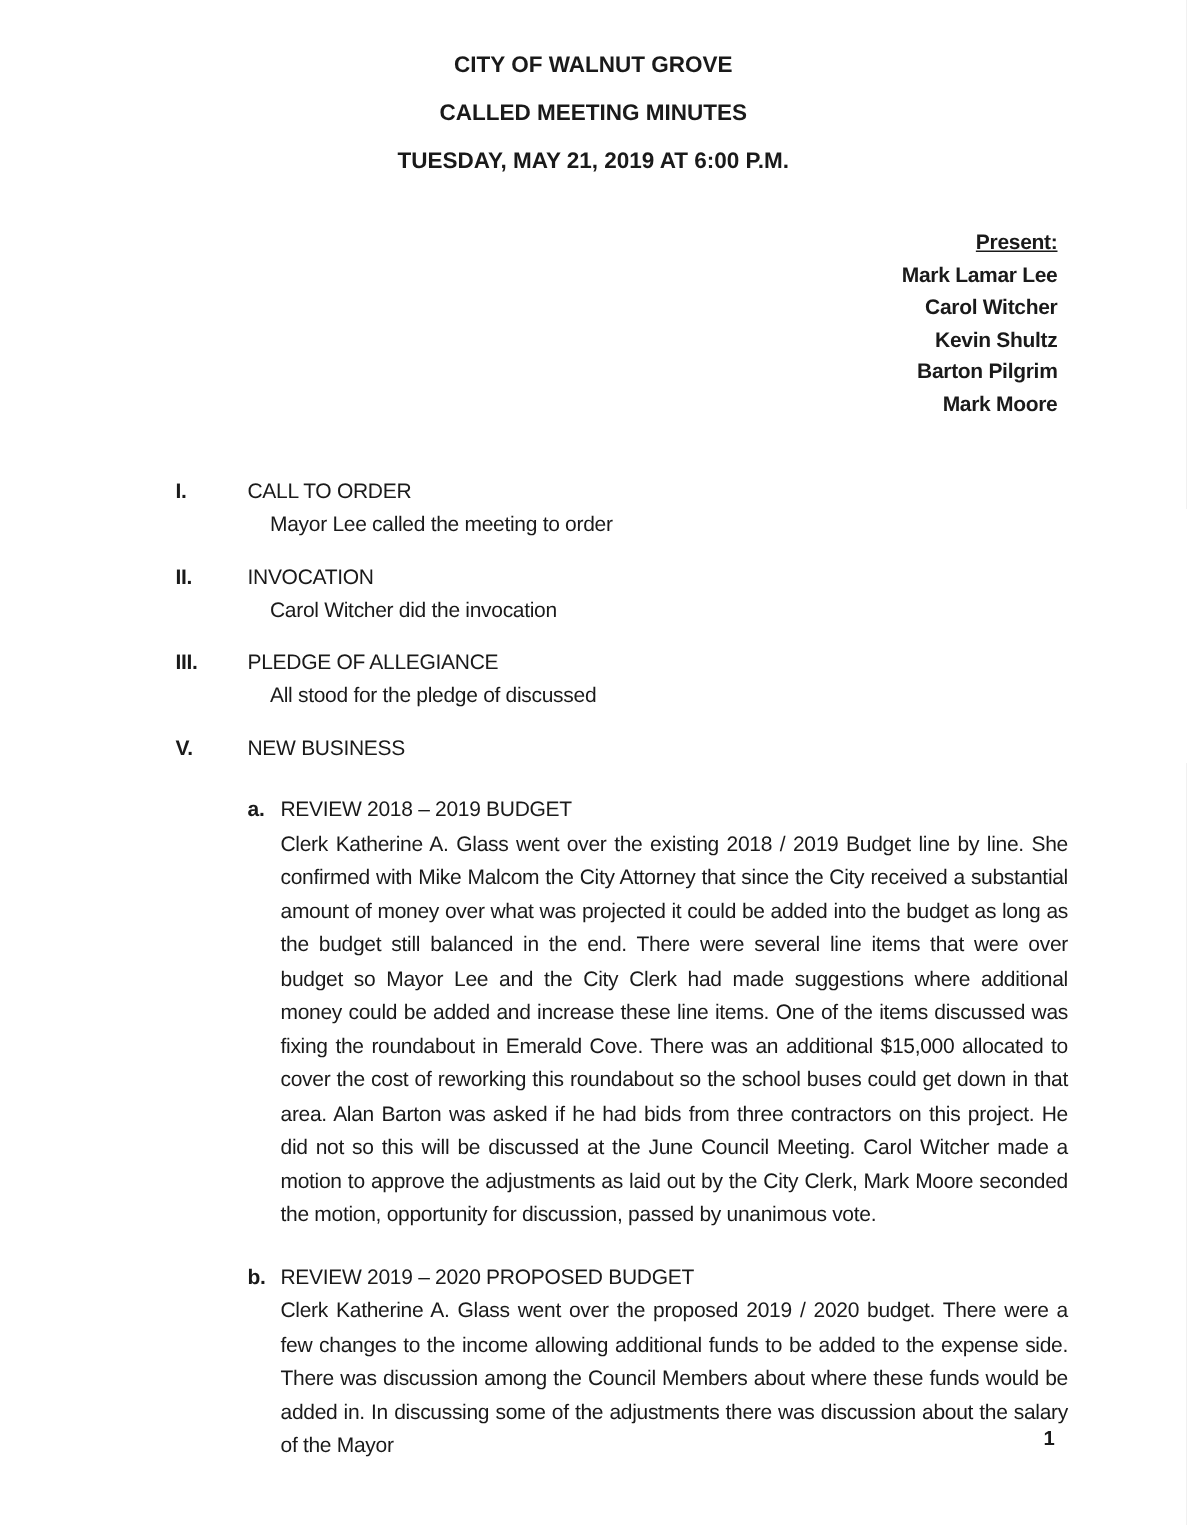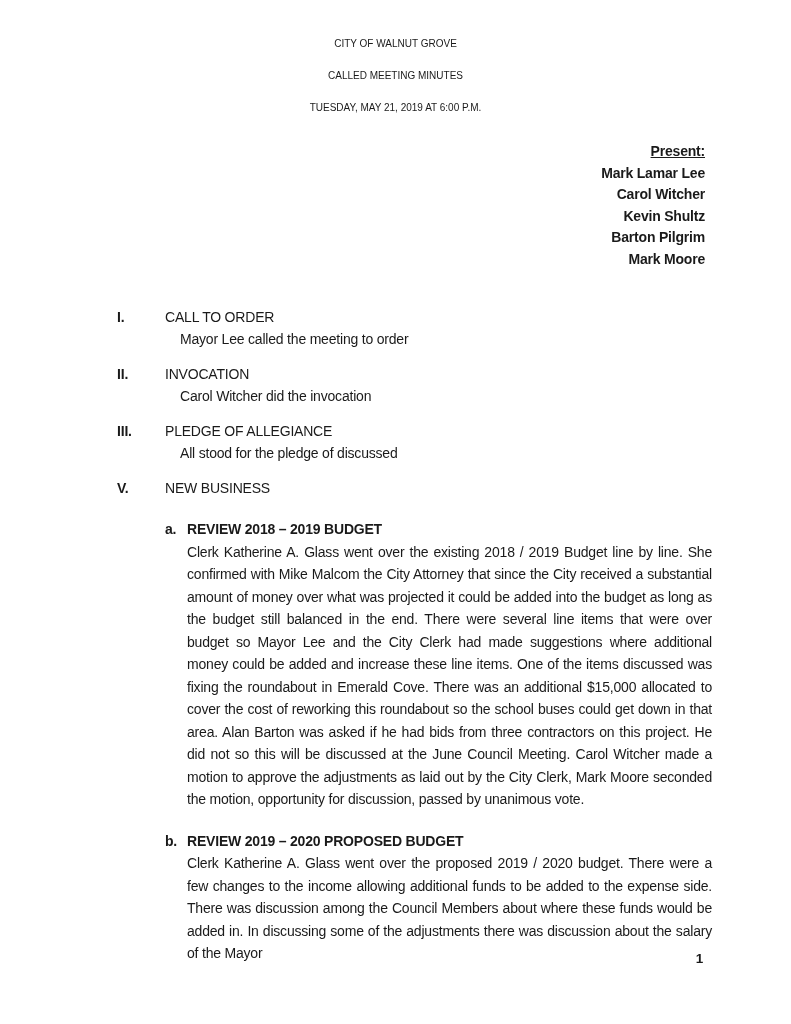--- a/index.html
+++ b/index.html
@@ -18,28 +18,28 @@
     font-size: 14px;
     letter-spacing: -0.2px;
     overflow: hidden;
     box-sizing: border-box;
   }
   .doc-header {
     padding-top: 33px;
     text-align: center;
   }
   .title-line {
-    font-weight: normal;
-    font-size: 10px;
+    font-weight: bold;
+    font-size: 15px;
     line-height: 22px;
     margin-bottom: 10px;
     letter-spacing: 0;
   }
   .present-block {
-    margin-top: 22px;
+    margin-top: 32px;
     padding-right: 86px;
     text-align: right;
     font-weight: bold;
     line-height: 21.5px;
   }
   .present-label {
     text-decoration: underline;
   }
   .sections {
     margin-top: 36px;
@@ -73,21 +73,21 @@
   }
   .subitem .letter {
     width: 22px;
     flex: 0 0 22px;
     font-weight: bold;
   }
   .subitem .sub-content {
     flex: 1;
   }
   .subitem .sub-heading {
-    font-weight: bold;
+    font-weight: normal;
   }
   .subitem .sub-body {
     text-align: justify;
   }
   .page-number {
     position: absolute;
     right: 88px;
     bottom: 58px;
     font-weight: bold;
     font-size: 13.5px;

